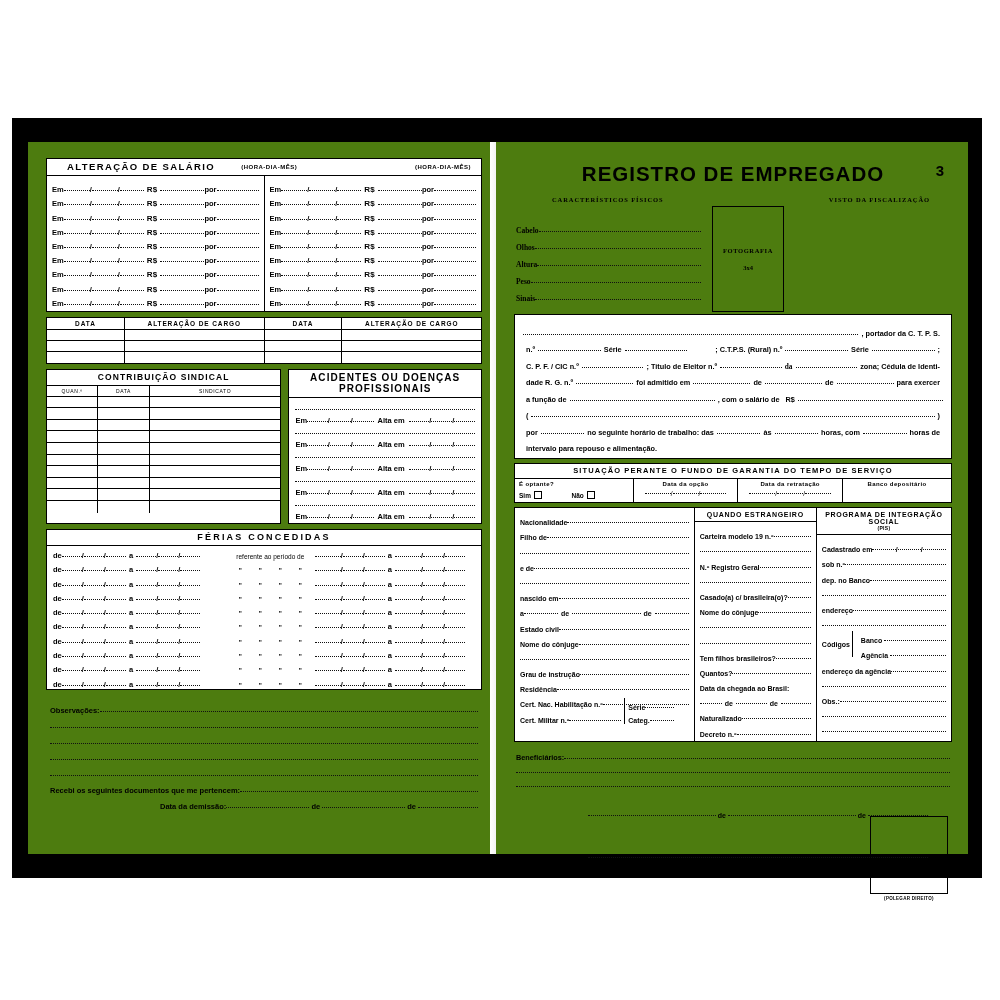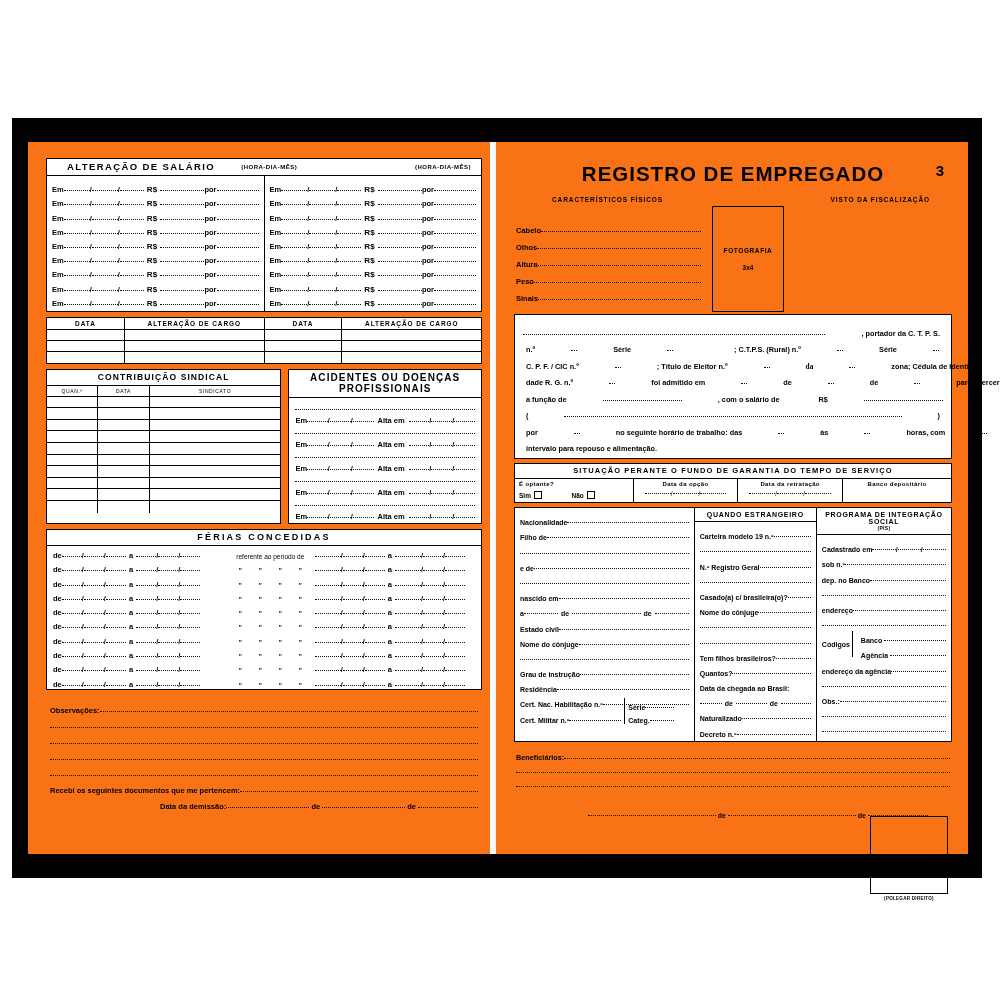--- a/index.html
+++ b/index.html
@@ -20,21 +20,21 @@
   #page-spread {
     position: absolute;
     left: 28px; top: 142px;
     width: 940px; height: 712px;
     background: #ffffff;
     display: flex;
   }
   .page {
     position: relative;
     height: 100%;
-    background: #f97316;
+    background: #4d7c0f;
   }
   #page-left  { width: 468px; padding: 16px 14px 8px 18px; }
   #page-right { width: 472px; padding: 14px 16px 8px 18px; }
 
   
   #binding {
     position: absolute;
     left: 462px; top: 0; width: 44px; height: 100%;
     background: linear-gradient(to right,
        #ffffff 0%, #ebebeb 22%, #d2d2d2 44%, #e4e4e4 62%, #fbfbfb 82%, #ffffff 100%);
@@ -120,21 +120,21 @@
 
   
   #reg-title {
     text-align: center; font-size: 20.5px; font-weight: bold;
     letter-spacing: 1px; margin-top: 6px;
   }
   #page-num {
     position: absolute; right: 24px; top: 20px;
     font-size: 15px; font-weight: bold;
   }
-  #top-zone { position: relative; height: 118px; margin-top: 10px; }
+  #top-zone { position: relative; height: 118px; margin-top: 10px; font-family: Liberation Serif, serif; }
   #carac-title {
     position: absolute; left: 38px; top: 0;
     font-size: 6.5px; font-weight: bold; letter-spacing: .9px;
   }
   #visto-title {
     position: absolute; right: 22px; top: 0;
     font-size: 6.5px; font-weight: bold; letter-spacing: .9px;
   }
   #carac-list { position: absolute; left: 2px; top: 22px; width: 185px; }
   .carac-row { display: flex; align-items: flex-end; font-size: 7.5px; height: 17px; }
@@ -144,21 +144,21 @@
     width: 72px; height: 106px;
     border: 1.6px solid #000;
     display: flex; flex-direction: column;
     align-items: center; justify-content: center;
   }
   #photo-box .t1 { font-size: 6.5px; font-weight: bold; letter-spacing: .6px; }
   #photo-box .t2 { font-size: 6.5px; font-weight: bold; margin-top: 10px; }
 
   
   #admissao { padding: 6px 8px 5px; }
-  .ad-row { display: flex; align-items: flex-end; font-size: 7px; height: 16.5px; gap: 33px; }
+  .ad-row { display: flex; align-items: flex-end; font-size: 7px; height: 16.5px; }
   .ad-row .lbl { font-weight: bold; font-size: 7.3px; }
 
   
   #fgts { margin-top: 4px; }
   .fgts-cols { display: flex; font-size: 6px; }
   .fg { padding: 2px 4px 3px; text-align: center; }
   .fg + .fg { border-left: 1.3px solid #000; }
   .fg1 { width: 27%; text-align: left; }
   .fg2 { width: 24%; }
   .fg3 { width: 24%; }

